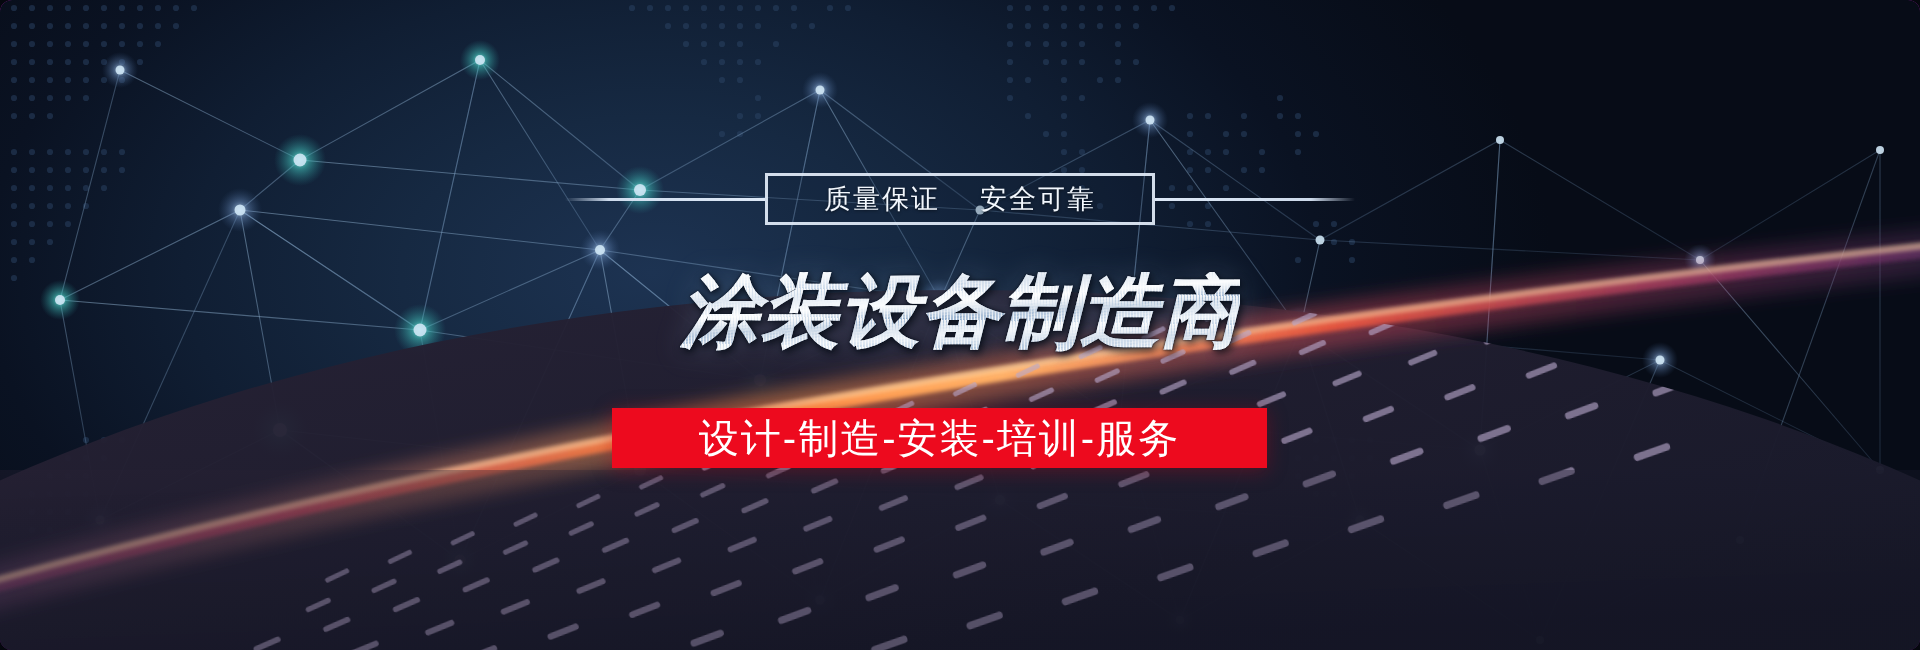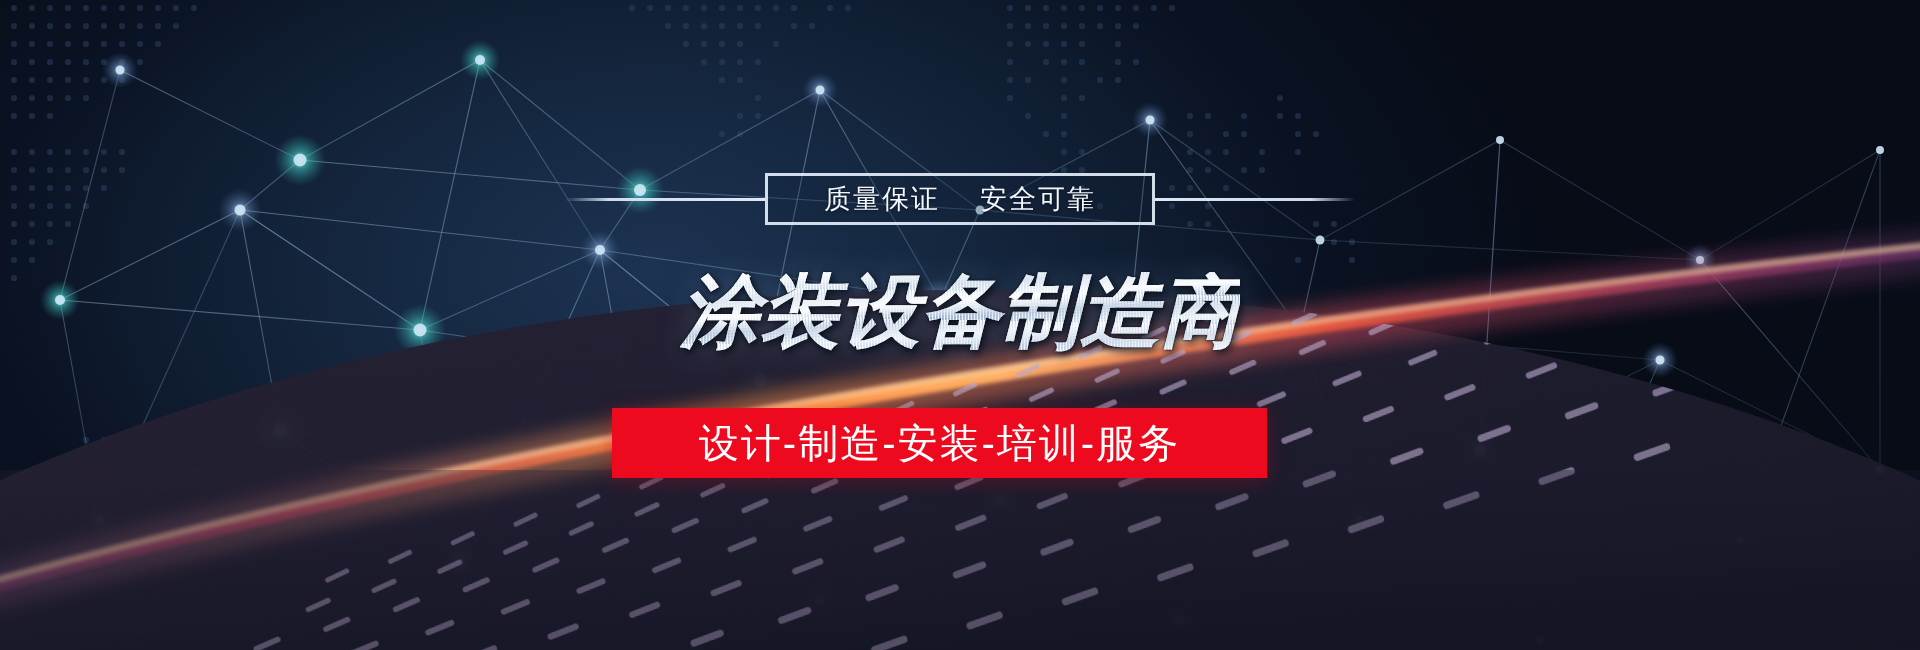--- a/index.html
+++ b/index.html
@@ -11,20 +11,21 @@
   body {
     font-family: "Liberation Sans", "DejaVu Sans", sans-serif;
   }
 
   .banner {
     position: relative;
     width: 1920px;
     height: 650px;
     overflow: hidden;
     background: #a21caf;
+    border-radius: 12px;
   }
 
   
   .bg-base {
     position: absolute;
     inset: 0;
     background:
       radial-gradient(ellipse 900px 560px at 34% 42%,
         #1d3352 0%,
         #162942 28%,
@@ -156,21 +157,21 @@
     -webkit-text-stroke: 5px rgba(8,14,26,0.9);
     filter: blur(0.4px);
   }
 
   
   .red-banner {
     position: absolute;
     left: 612px;
     top: 408px;
     width: 655px;
-    height: 70px;
+    height: 60px;
     background: #ed0a1e;
     display: flex;
     align-items: center;
     justify-content: center;
     box-shadow: 0 3px 18px rgba(180,10,25,0.35);
   }
   .red-banner span {
     color: #ffffff;
     font-size: 40px;
     font-weight: 400;

